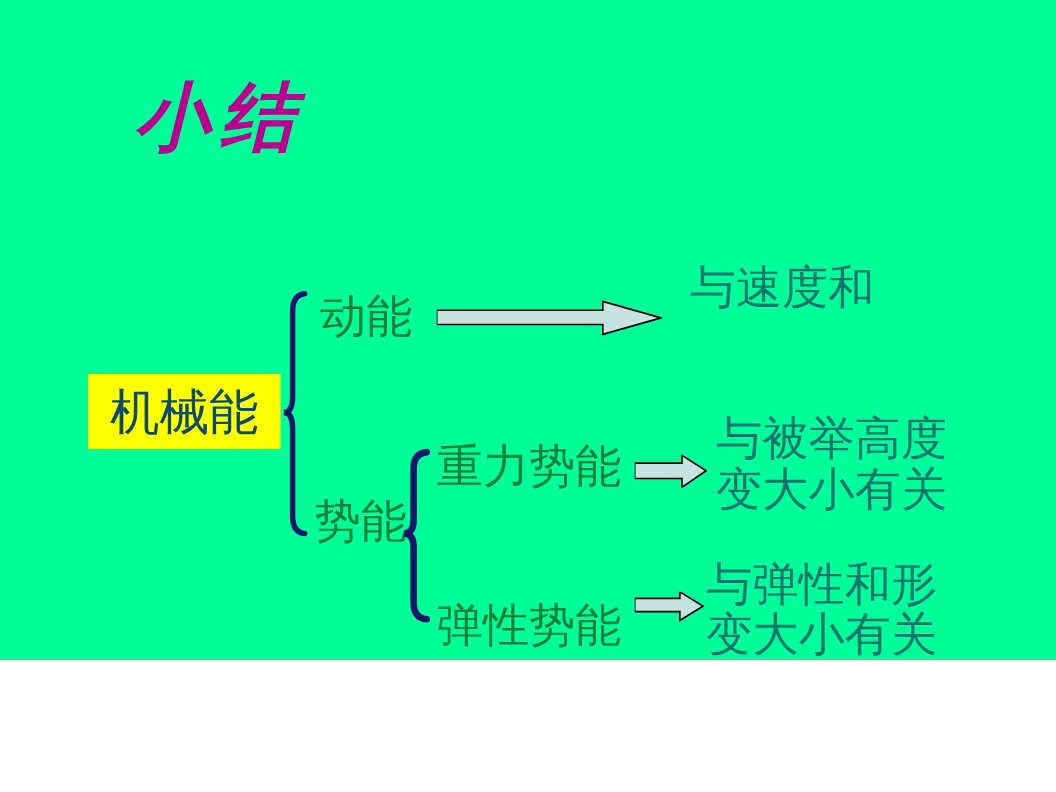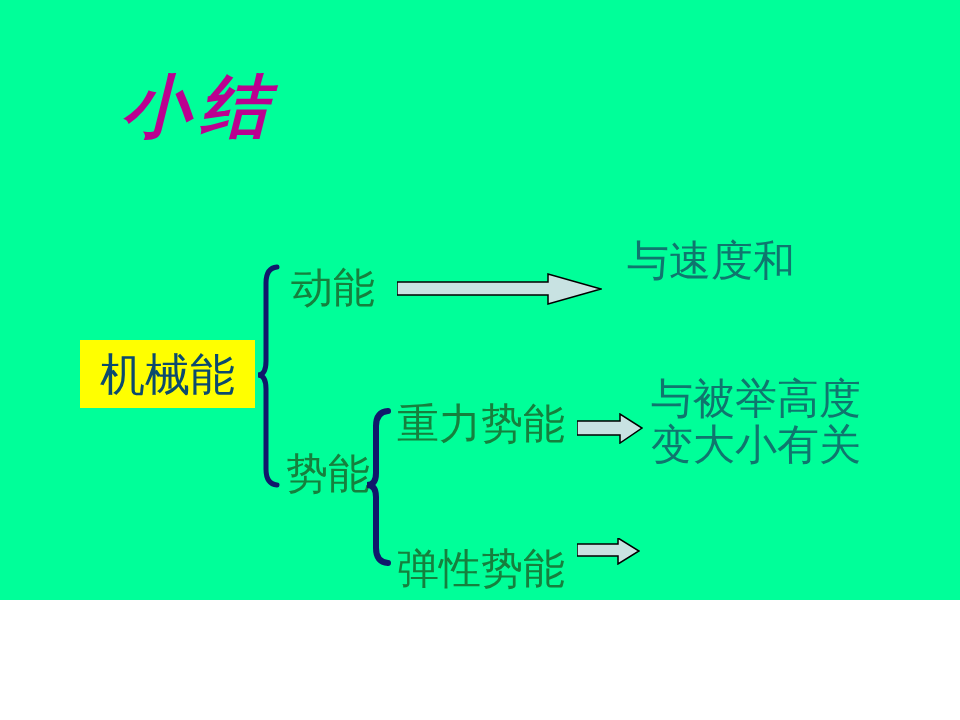--- a/index.html
+++ b/index.html
@@ -113,14 +113,18 @@
     <div>与被举高度</div>
     <div>变大小有关</div>
   </div>
 
   <div class="node node-elastic">弹性势能</div>
 
   <svg class="arrow arrow-elastic" width="63" height="27" viewBox="0 0 63 27">
     <polygon points="0,6 41,6 41,0 62,13 41,26 41,18 0,18" fill="#C8E2E2" stroke="#000000" stroke-width="1.5"></polygon>
   </svg>
 
+  <div class="result result-elastic">
+    <div>与弹性和形</div>
+    <div>变大小有关</div>
+  </div>
 
 </div>
 
 </body></html>

